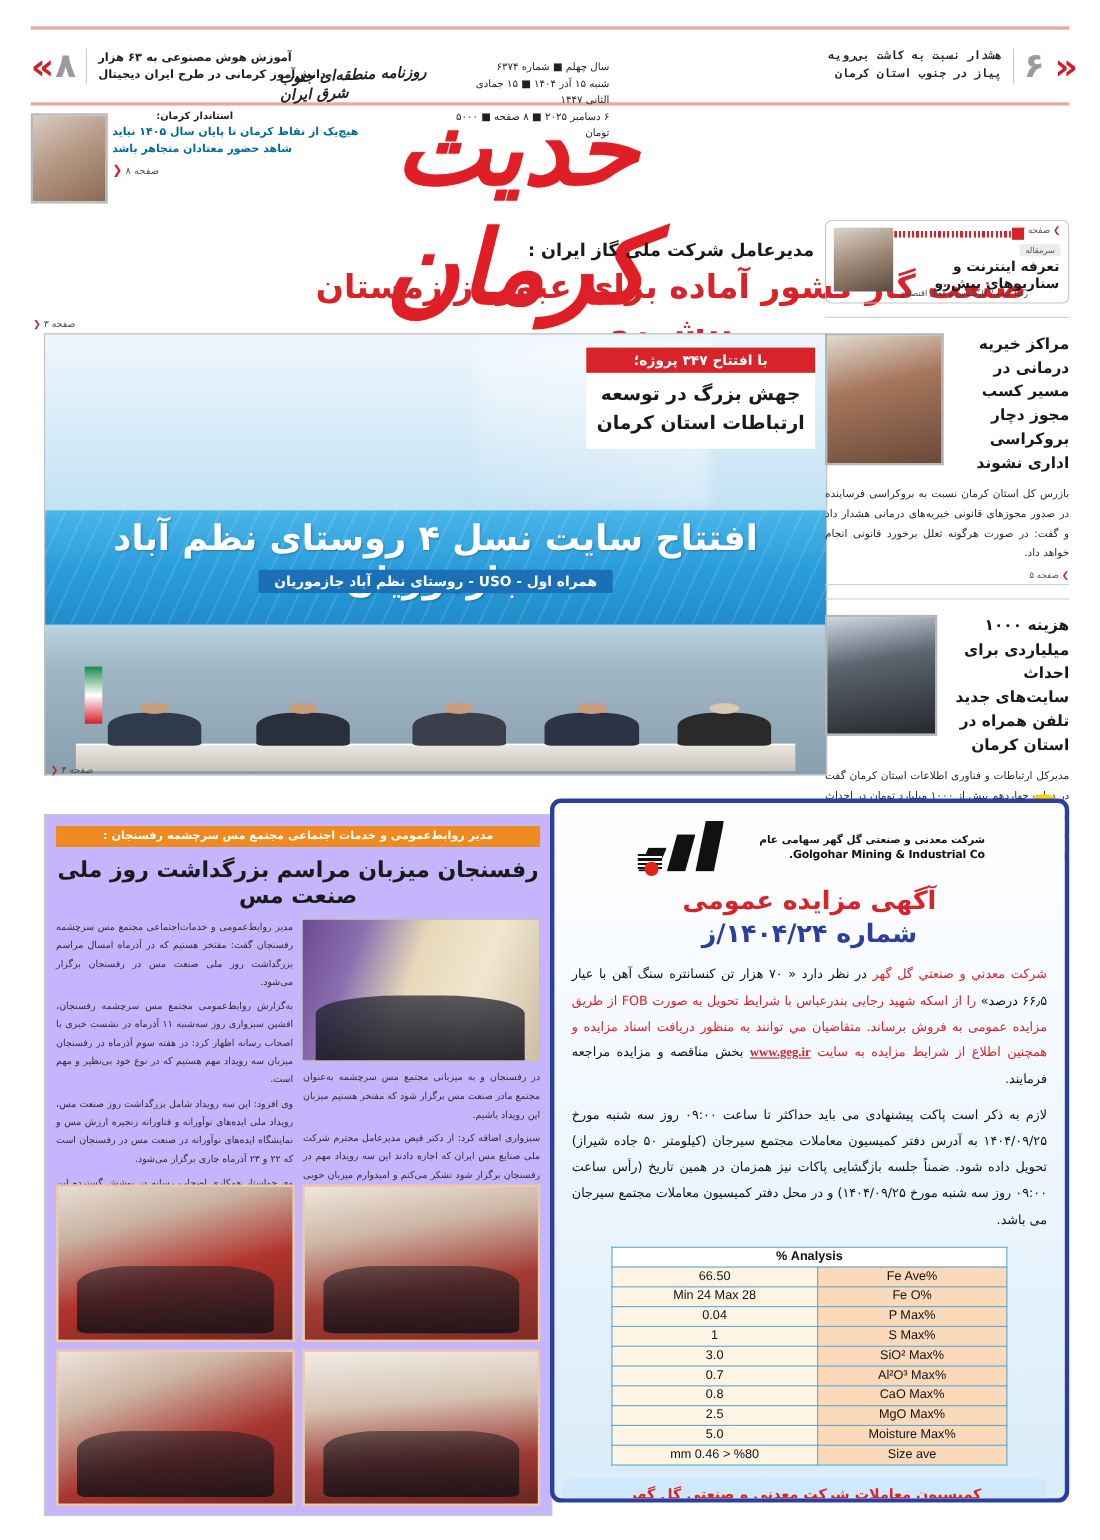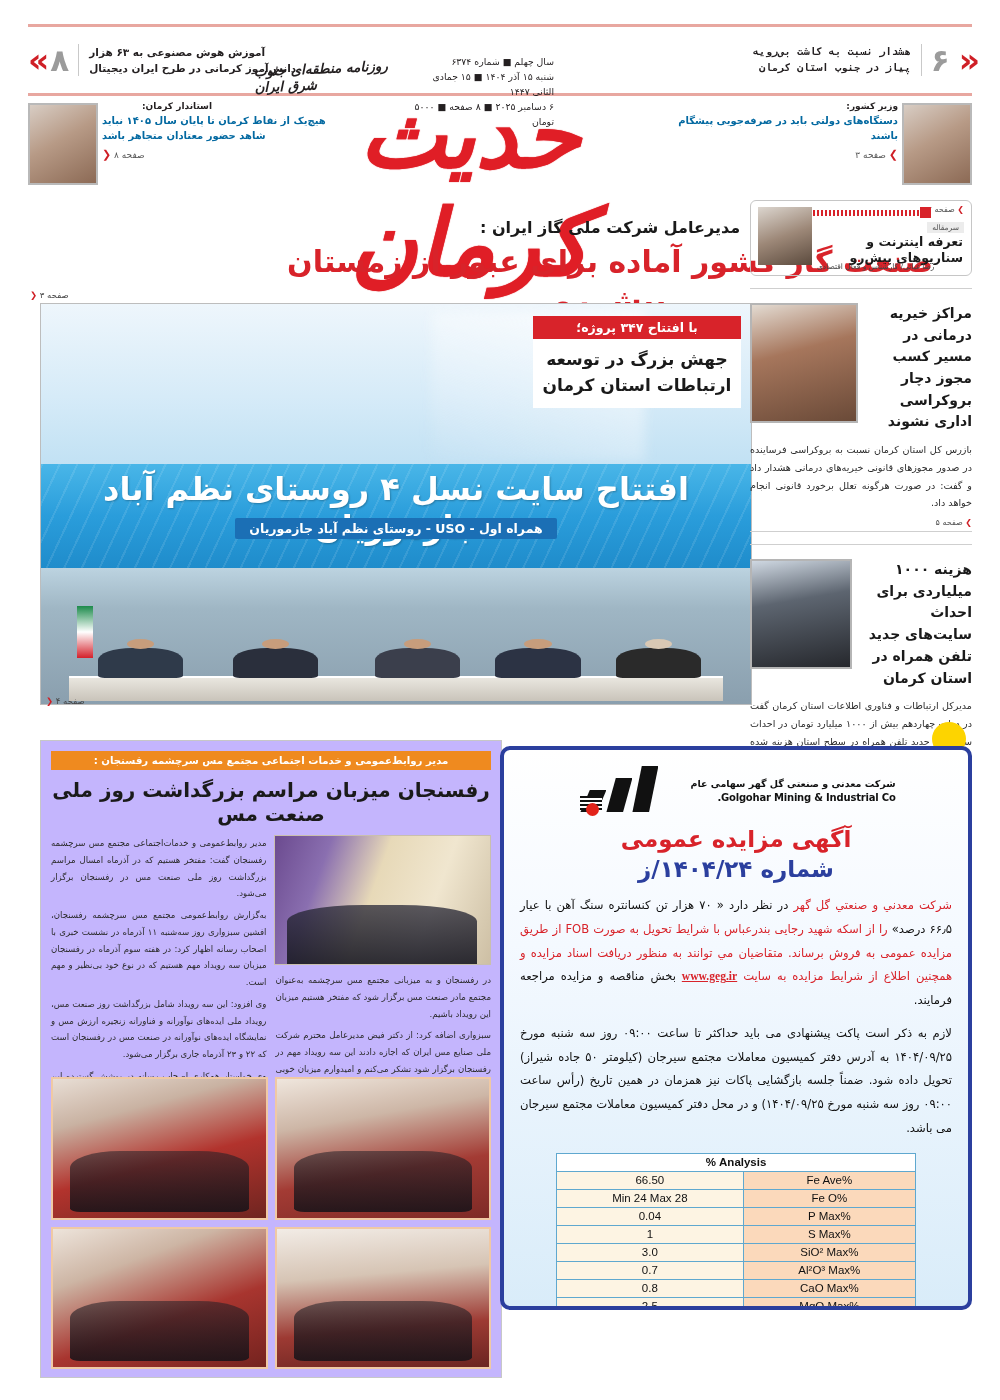--- a/index.html
+++ b/index.html
@@ -256,21 +256,21 @@
     content:"";position:absolute;left:8%;bottom:4%;width:84%;height:44%;
     background:linear-gradient(180deg,rgba(35,33,40,.55),rgba(20,18,24,.85));
     border-radius:28% 28% 6% 6%;
   }
   .gph.g2:before{background:linear-gradient(165deg,#e8ded5 0%,#c9b2a2 26%,#b2332d 58%,#6f2520 100%);}
   .gph.g3:before{background:linear-gradient(175deg,#f2ece6 0%,#d6c4b4 34%,#9d3a33 70%,#6b2521 100%);}
   .gph.g4:before{background:linear-gradient(160deg,#ede4db 0%,#cdb5a4 28%,#a8352f 62%,#74231f 100%);}
 
   
   .ad{
-    position:absolute;right:28px;top:746px;width:472px;height:564px;
+    position:absolute;right:28px;top:726px;width:472px;height:640px;
     border:4px solid #2b3f9e;border-radius:10px;box-sizing:border-box;
     background:linear-gradient(180deg,#ffffff 0%,#f4f9ff 35%,#d9ecf9 100%);
     padding:12px 16px;overflow:hidden;
   }
   .ad-logo{display:flex;flex-direction:row;align-items:center;justify-content:center;gap:10px;height:58px;}
   .ad-logo-txt{text-align:right;line-height:1.35;}
   .ad-logo-fa{font-size:9.5px;color:#111;font-weight:bold;}
   .ad-logo-en{font-size:10px;color:#111;font-weight:bold;letter-spacing:-0.2px;}
   .ad-mark{position:relative;width:104px;height:50px;}
   .ad-mark .bar{
@@ -347,31 +347,20 @@
       <div>سال چهلم ■ شماره ۶۳۷۴</div>
       <div>شنبه ۱۵ آذر ۱۴۰۴ ■ ۱۵ جمادی الثانی ۱۴۴۷</div>
       <div>۶ دسامبر ۲۰۲۵ ■ ۸ صفحه ■ ۵۰۰۰ تومان</div>
     </div>
 
     <div class="slogan">روزنامه منطقه‌ای جنوب شرق ایران</div>
   </div>
 
   <div class="masthead">حدیث کرمان</div>
 
-  <div class="teaser teaser-right">
-    <div class="t-photo"></div>
-    <div class="t-body">
-      <div class="t-kicker">وزیر کشور:</div>
-      <div class="t-head">دستگاه‌های دولتی باید در صرفه‌جویی پیشگام باشند</div>
-      <div class="t-page">
-        <span class="arw">❯</span>
-        <span>صفحه ۳</span>
-      </div>
-    </div>
-  </div>
 
   <div class="teaser teaser-left">
     <div class="t-photo"></div>
     <div class="t-body">
       <div class="t-kicker">استاندار کرمان:</div>
       <div class="t-head">هیچ‌یک از نقاط کرمان تا پایان سال ۱۴۰۵ نباید شاهد حضور معتادان متجاهر باشد</div>
       <div class="t-page">
         <span>صفحه ۸</span>
         <span class="arw">❮</span>
       </div>

